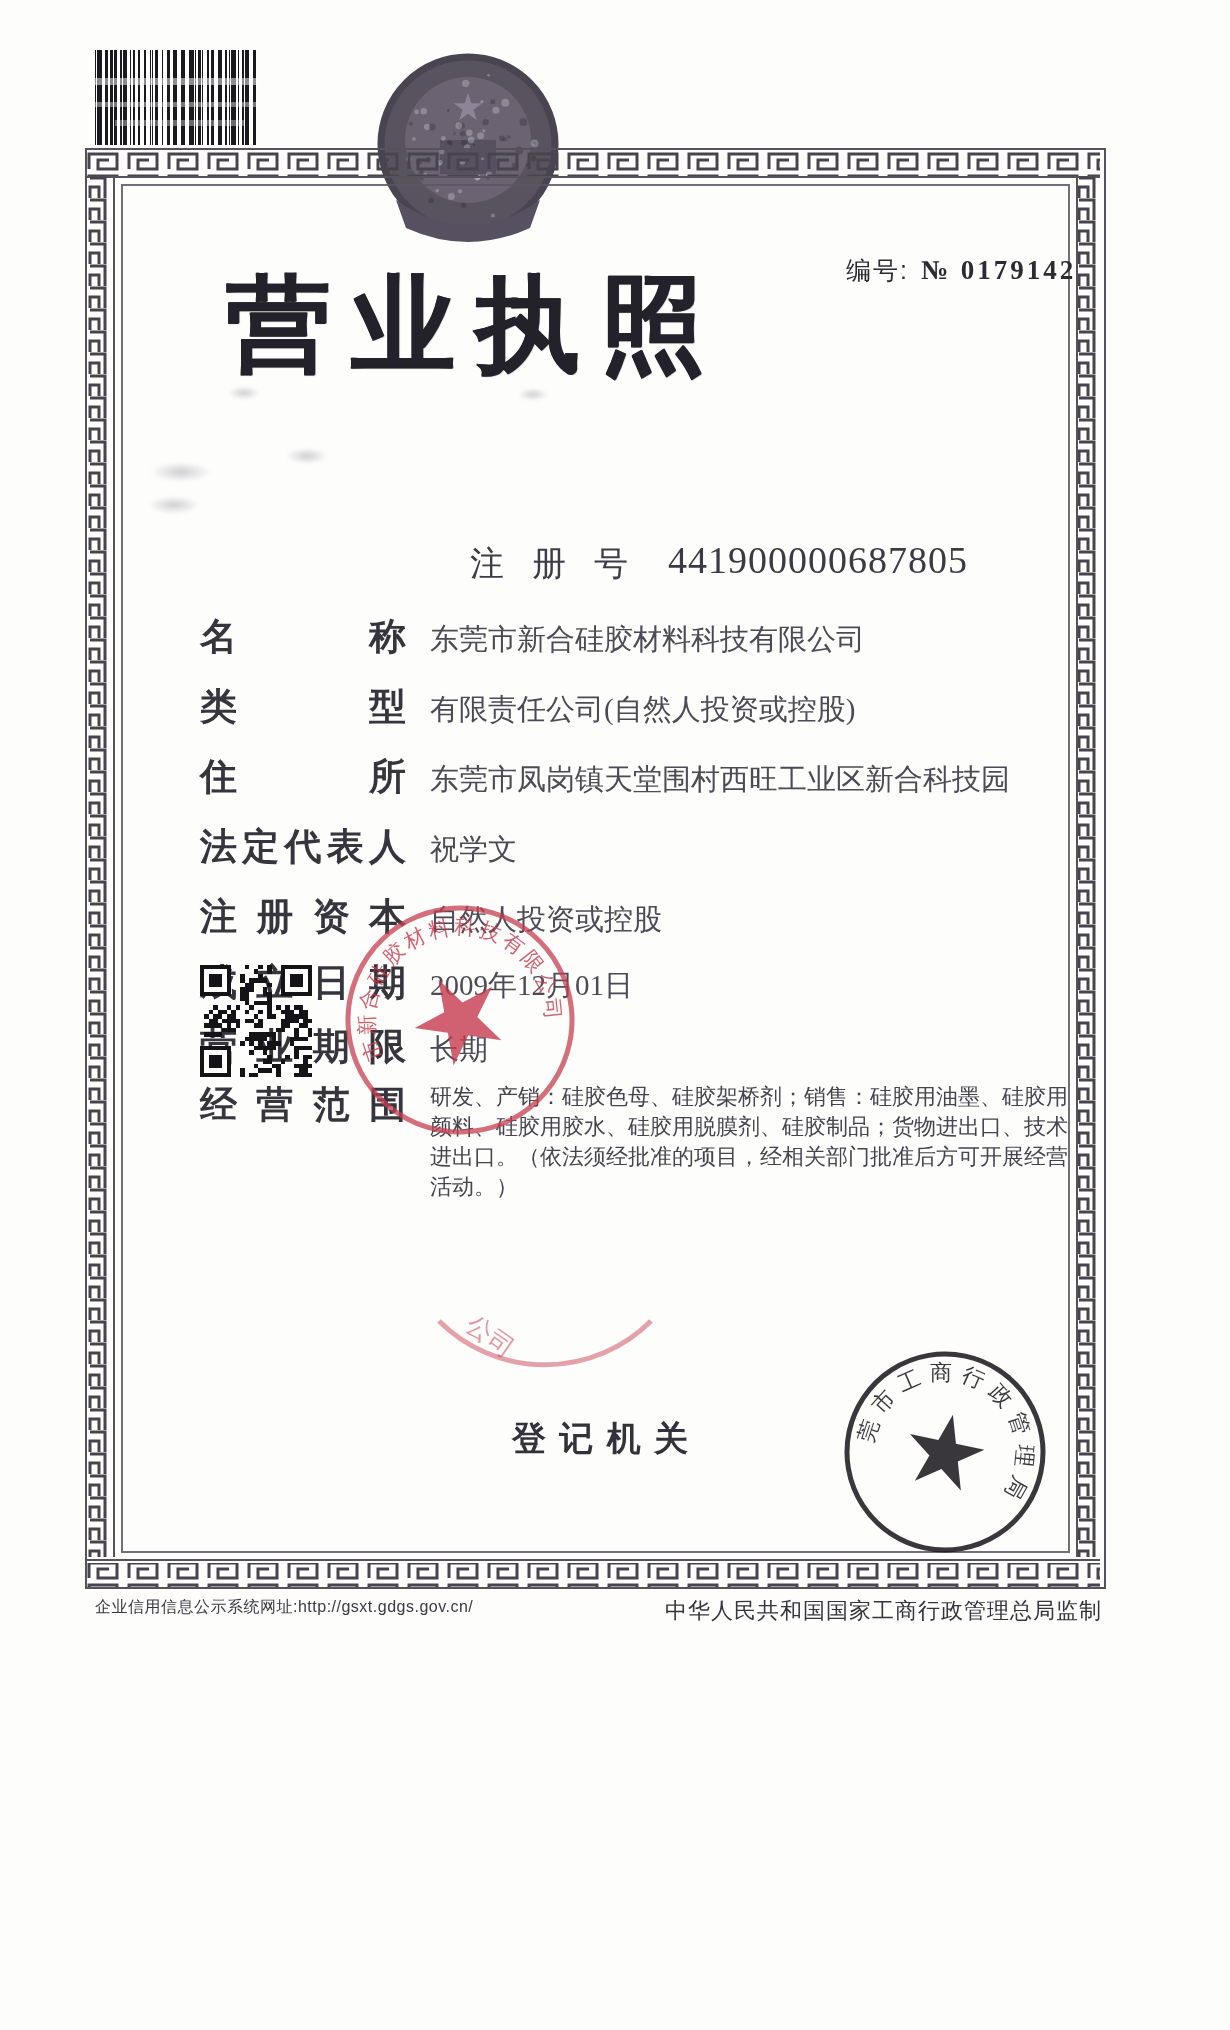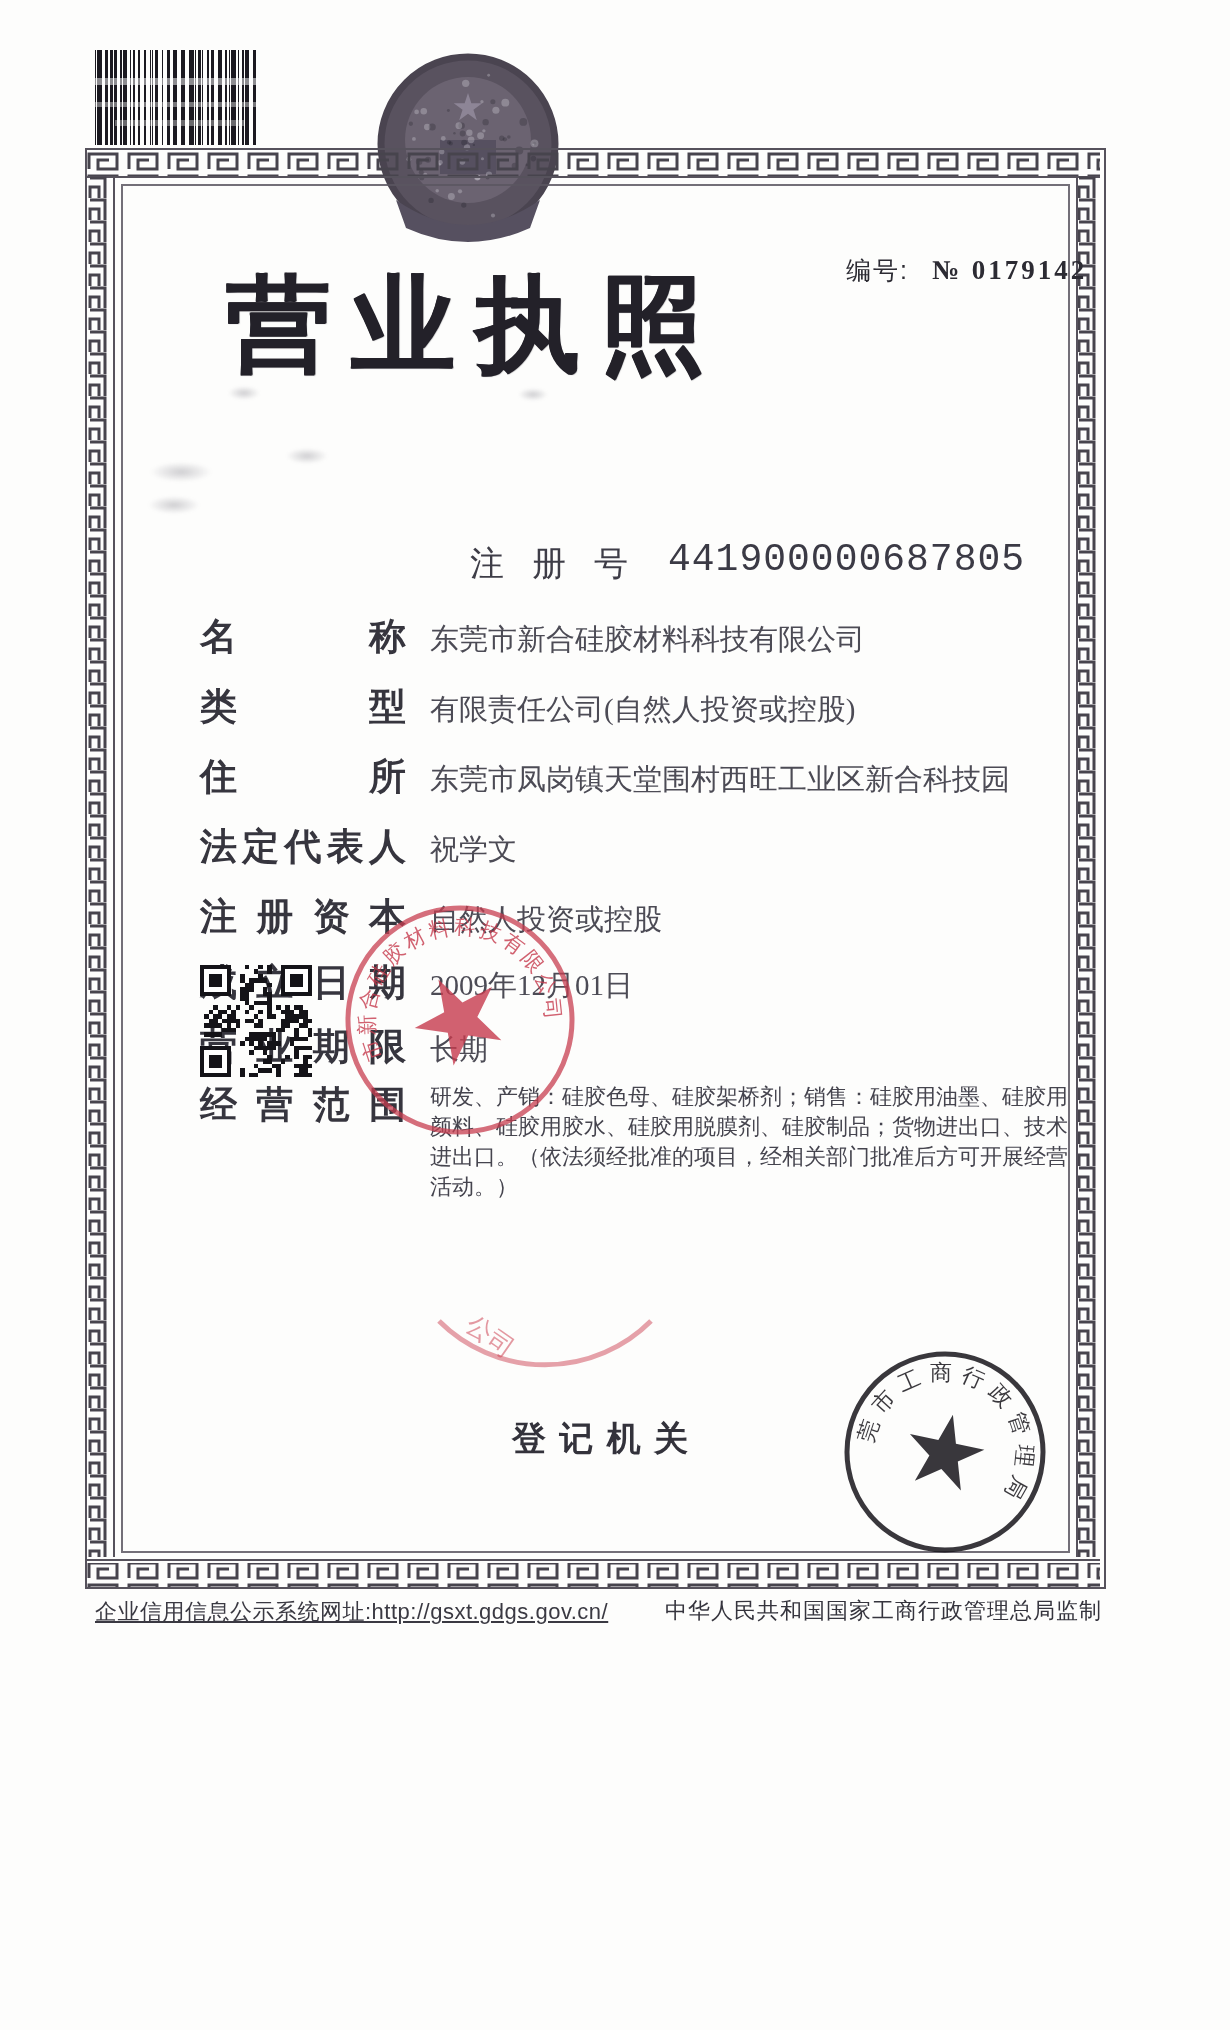--- a/index.html
+++ b/index.html
@@ -8,50 +8,50 @@
   .abs{position:absolute;}
 
   
   #frame{left:85px;top:148px;width:1017px;height:1437px;border:2px solid #56525c;}
   #frame svg{position:absolute;display:block;}
   #frame .inner-line{position:absolute;left:34px;top:34px;right:34px;bottom:34px;
         border:2px solid #5a5660;opacity:.85;}
 
   
   #serial{left:846px;top:254px;font-size:25px;color:#2c2b33;letter-spacing:2px;}
-  #serial .no{font-family:"Liberation Serif",serif;font-weight:bold;font-size:27px;margin-left:23px;letter-spacing:3px;}
+  #serial .no{font-family:"Liberation Serif",serif;font-weight:bold;font-size:27px;margin-left:12px;letter-spacing:3px;}
 
   
   #title{left:226px;top:256px;width:478px;display:flex;justify-content:space-between;
         font-size:104px;font-weight:900;color:#232129;
         text-shadow:1px 0 0 #232129,0 1px 0 #232129,1px 1px 1px rgba(35,33,41,.55);}
 
   
   #regno-label{left:470px;top:541px;width:158px;display:flex;justify-content:space-between;
         font-size:34px;color:#3e3d47;}
-  #regno-value{left:668px;top:538px;font-family:Liberation Mono, monospace;font-size:38px;
+  #regno-value{left:668px;top:538px;font-family:Liberation Serif, serif;font-size:38px;
         color:#3b3a45;letter-spacing:1px;}
 
   
   .row{position:absolute;left:200px;}
   .row-label{position:absolute;left:0;top:0;width:206px;display:flex;justify-content:space-between;
         font-size:37px;font-weight:bold;color:#36353e;}
   .row-value{position:absolute;left:230px;top:8px;font-family:"Liberation Serif",serif;
         font-size:29px;color:#4c4b55;white-space:nowrap;}
   .row-value.scope{width:640px;font-size:22px;line-height:30px;white-space:normal;top:4px;color:#45444e;font-family:Liberation Mono, monospace;}
 
   
   .seal{pointer-events:none;}
   #date-line{left:775px;top:1481px;font-family:"Liberation Serif",serif;font-size:31px;
         color:#37363f;white-space:pre;}
   #issuer-label{left:512px;top:1416px;width:176px;display:flex;justify-content:space-between;
         font-size:34px;color:#33323b;font-weight:bold;}
 
   
-  #footer-left{left:95px;top:1597px;font-size:22px;color:#3a3942;letter-spacing:.5px;text-decoration:underline;}
+  #footer-left{left:95px;top:1597px;font-size:16px;color:#3a3942;letter-spacing:.5px;}
   #footer-right{right:128px;top:1596px;font-size:22px;color:#35343d;letter-spacing:1px;text-align:center;}
 
   
   .smudge{position:absolute;border-radius:50%;filter:blur(1.5px);
         background:radial-gradient(closest-side,rgba(90,88,102,.28),rgba(90,88,102,0));}
 </style>
 </head>
 <body>
 
 <div id="page">

